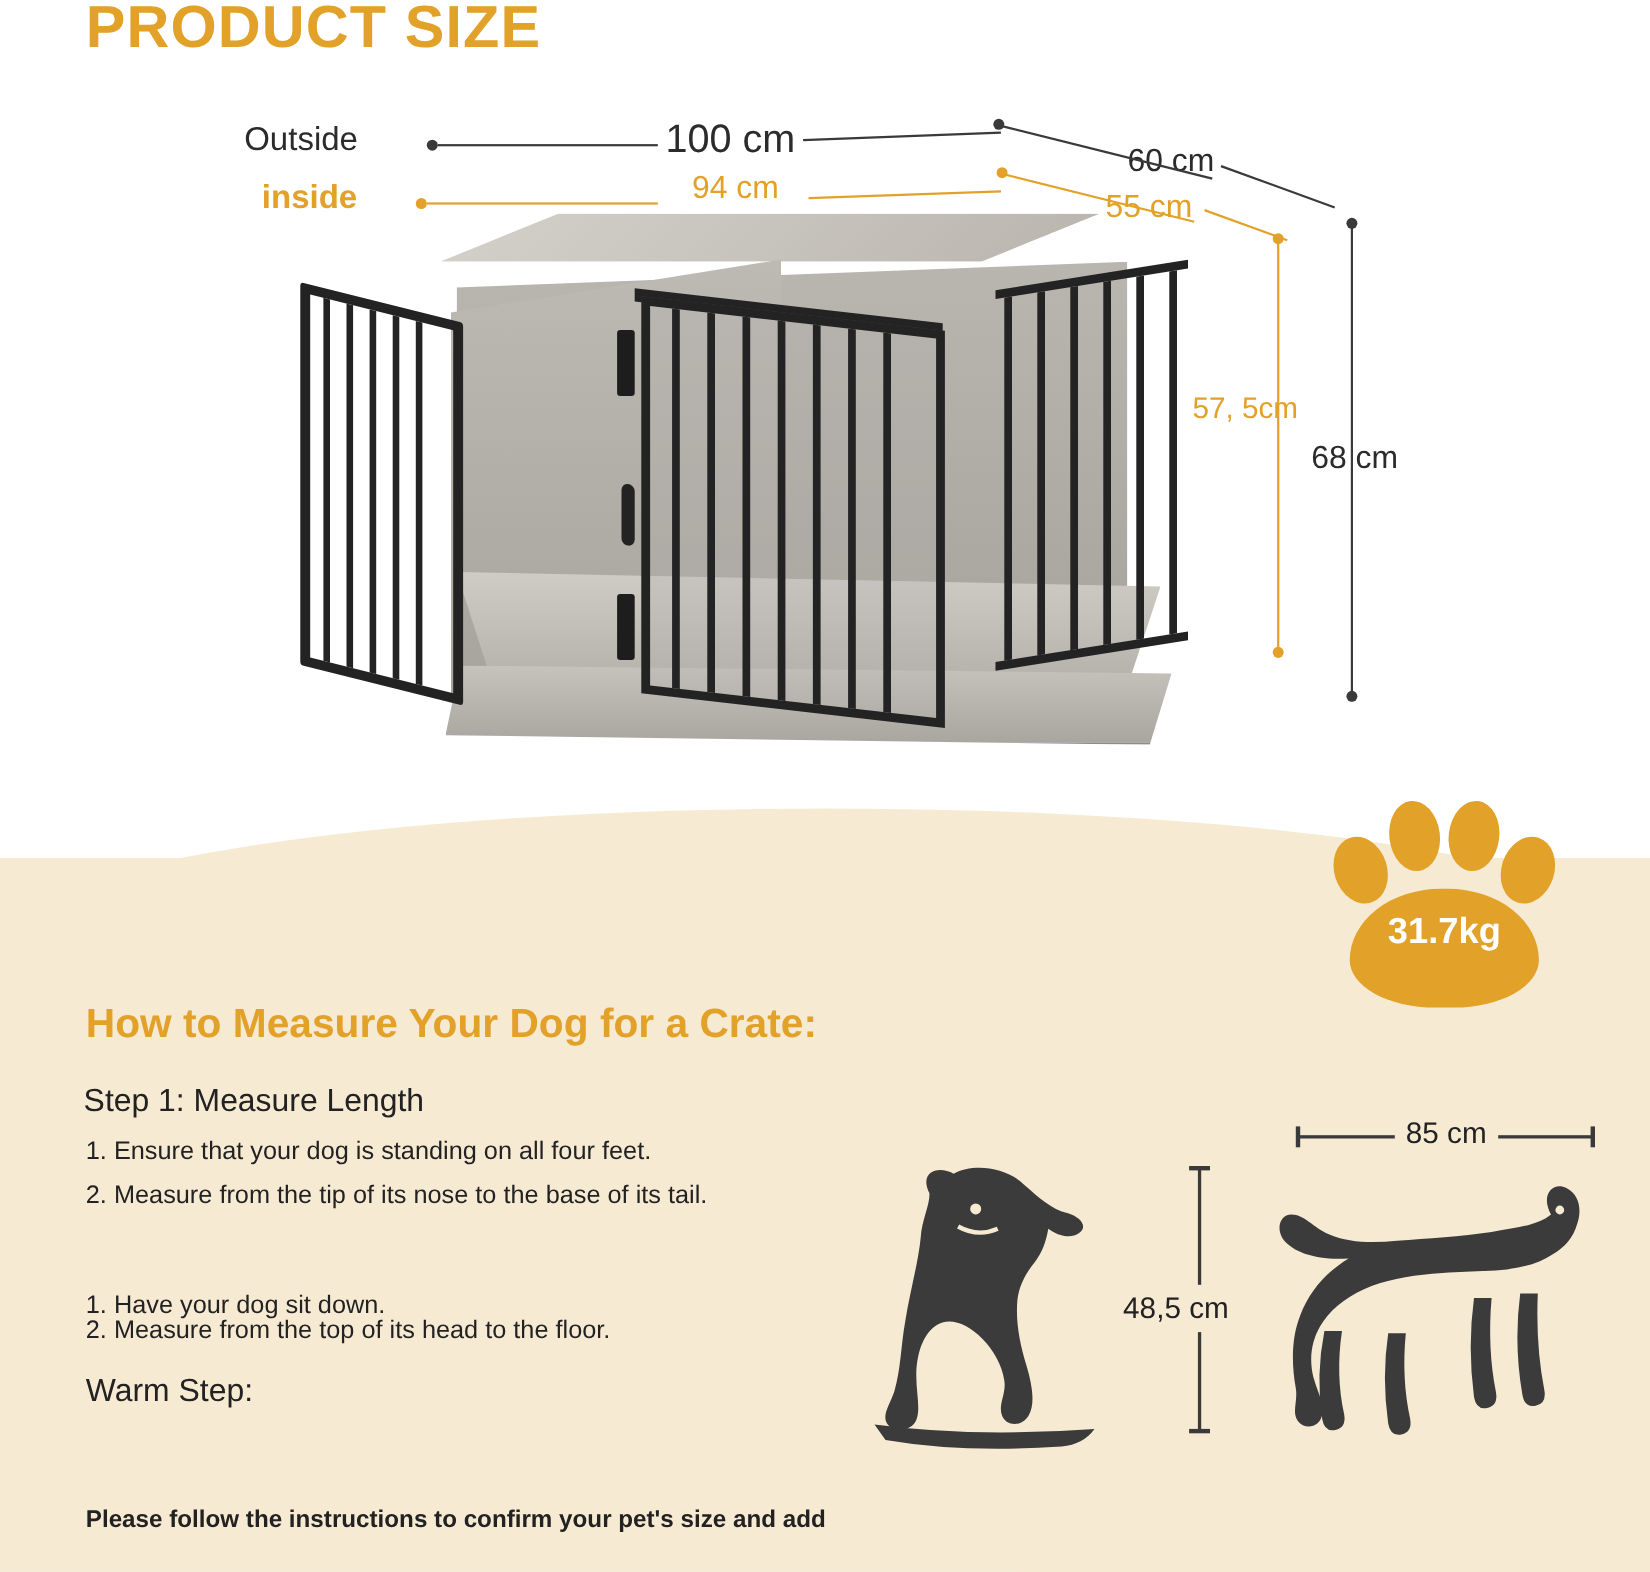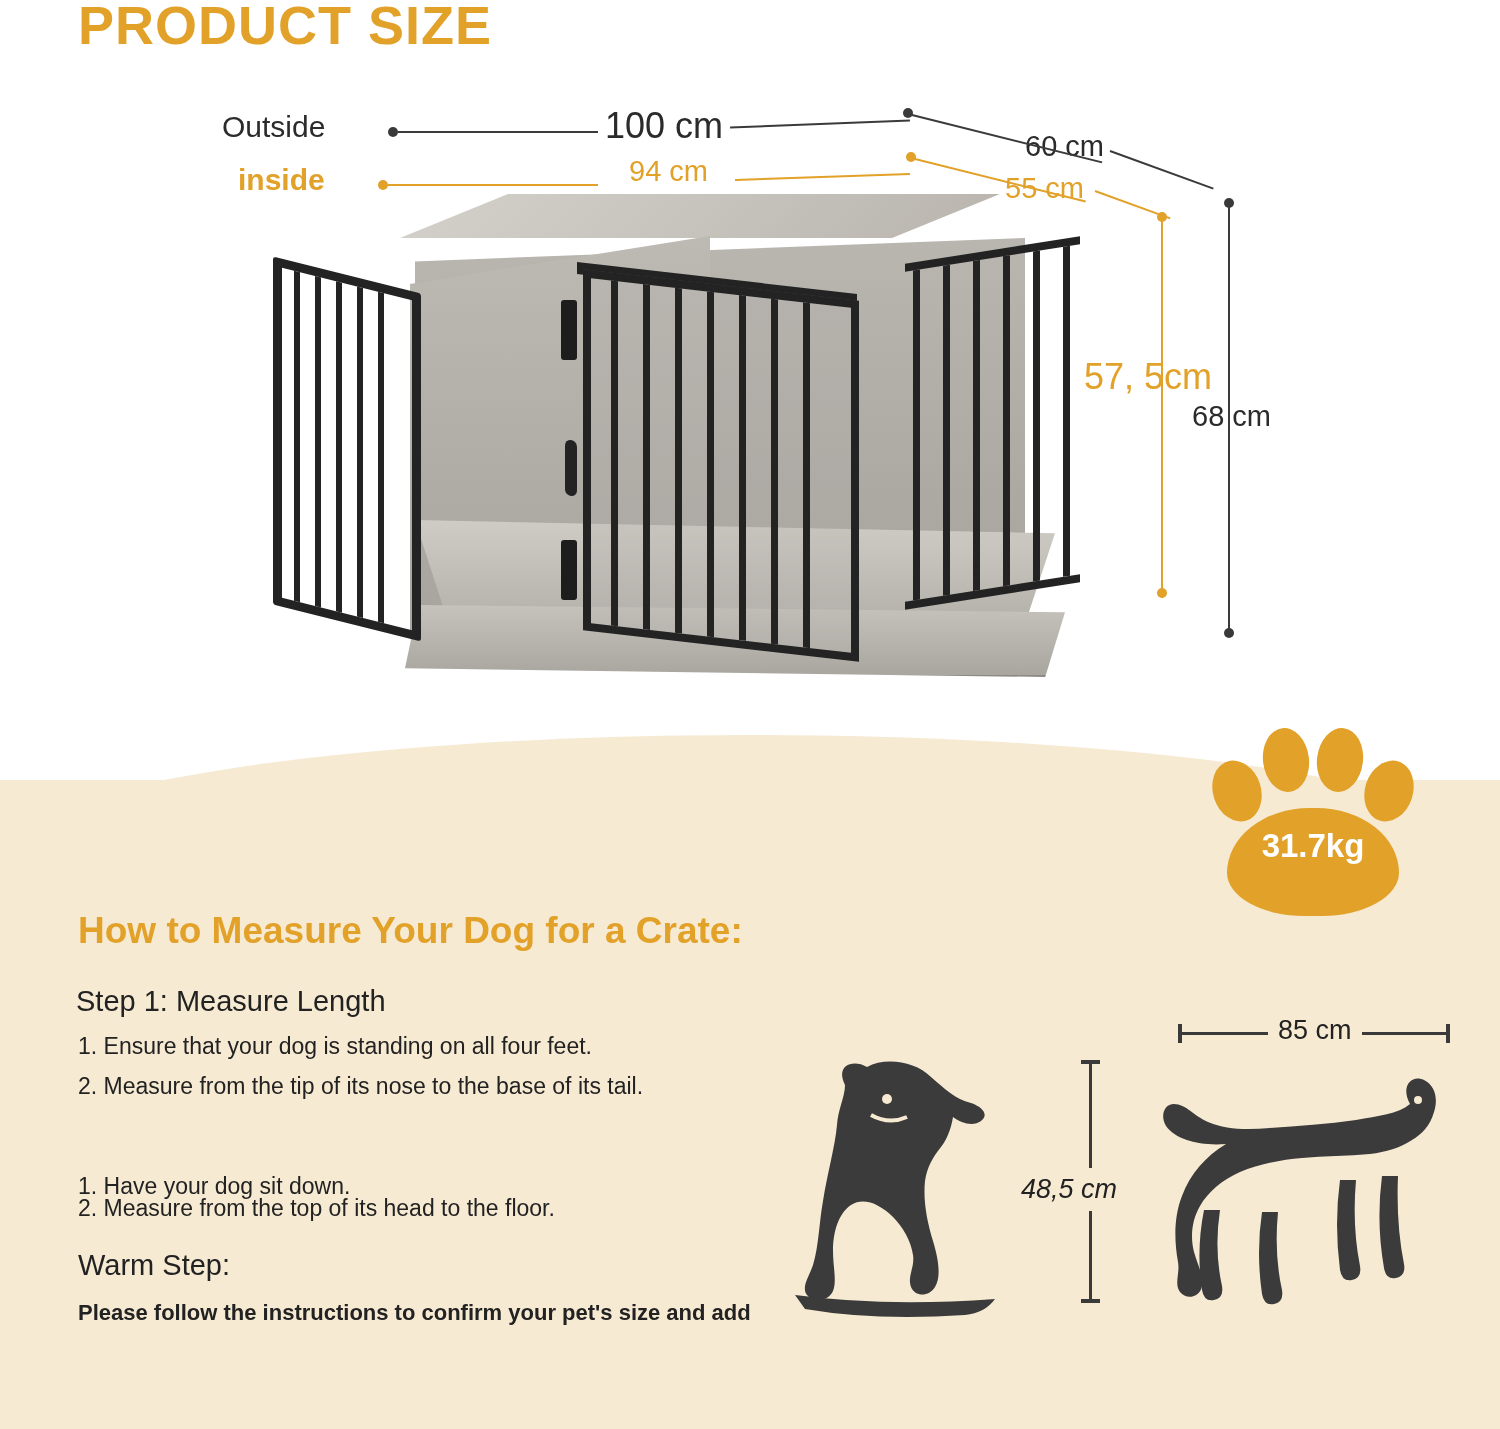--- a/index.html
+++ b/index.html
@@ -32,21 +32,21 @@
 
   
   .dim{position:absolute;font-size:27px;color:#2b2b2b;white-space:nowrap;}
   .dim.gold{color:#E2A128;}
   .d100{left:605px;top:105px;font-size:36px;}
   .d94 {left:613px;top:155px;font-size:29px;margin-left:16px;}
   .d60 {left:1025px;top:130px;font-size:29px;}
   .d55 {left:1005px;top:172px;font-size:29px;}
   .d48 {left:673px;top:265px;font-size:27px;}
   .d5  {left:678px;top:355px;font-size:27px;color:#fff;}
-  .d575{left:1084px;top:356px;font-size:36px;}
+  .d575{left:1084px;top:356px;font-size:27px;}
   .d68 {left:1192px;top:400px;font-size:29px;}
 
   
   .ln{position:absolute;background:#3a3a3a;}
   .ln.gold{background:#E2A128;}
   .dot{position:absolute;width:10px;height:10px;border-radius:50%;background:#3a3a3a;}
   .dot.gold{background:#E2A128;}
 
   
   .crate{position:absolute;left:265px;top:190px;width:880px;height:520px;}
@@ -263,21 +263,21 @@
   <div class="h2">How to Measure Your Dog for a Crate:</div>
 
   <div class="step" style="left:76px;top:985px;">Step 1: Measure Length</div>
   <div class="sub" style="left:78px;top:1033px;">1. Ensure that your dog is standing on all four feet.</div>
   <div class="sub" style="left:78px;top:1073px;">2. Measure from the tip of its nose to the base of its tail.</div>
 
   <div class="sub" style="left:78px;top:1173px;">1. Have your dog sit down.</div>
   <div class="sub" style="left:78px;top:1195px;text-align:right;">2. Measure from the top of its head to the floor.</div>
 
   <div class="tips-title">Warm Step:</div>
-  <div class="tips-body" style="top:1300px;">Please follow the instructions to confirm your pet's size and add</div>
+  <div class="tips-body" style="top:1368px;">Please follow the instructions to confirm your pet's size and add</div>
 
   <svg class="dog-sit" viewBox="0 0 230 265">
     <path fill="#3b3b3b" d="M70 30 C60 10 78 4 92 12 C110 2 140 6 156 22 C170 34 180 44 196 48 C208 52 214 60 206 66 C198 72 186 68 178 62 C176 74 172 84 166 92 C158 102 152 112 150 126 C148 146 152 166 158 186 C164 206 166 222 160 232 C154 242 140 242 136 232 C132 222 140 212 138 200 C136 186 128 172 118 162 C104 148 88 142 76 150 C64 158 58 176 58 196 C58 212 62 226 58 236 C54 246 38 248 32 240 C26 232 34 222 38 210 C44 190 44 168 48 146 C52 120 60 92 62 70 C63 54 70 42 70 30 Z"></path>
     <circle cx="112" cy="44" r="5" fill="#F7EAD3"></circle>
     <path d="M96 60 q18 10 36 2" stroke="#F7EAD3" stroke-width="4" fill="none"></path>
     <path fill="#3b3b3b" d="M20 240 q90 12 200 4 q-10 14 -30 16 q-90 6 -160 -6 Z"></path>
   </svg>
 
   <svg class="dog-stand" viewBox="0 0 290 260">
     <path fill="#3b3b3b" d="M250 44 C240 26 252 14 264 20 C276 26 278 40 274 52 C270 66 262 74 252 80 C240 88 226 92 210 94 C188 96 164 96 142 98 C120 100 98 104 80 112 C62 120 48 132 40 146 C32 160 30 176 34 192 C38 206 44 216 42 226 C40 238 26 240 20 232 C14 224 20 214 18 202 C14 180 14 156 22 136 C30 114 46 96 66 84 C40 86 16 80 6 66 C0 56 4 44 14 44 C26 44 34 56 48 62 C66 70 88 70 110 68 C138 66 168 64 196 60 C218 56 238 54 250 44 Z"></path>
@@ -289,15 +289,15 @@
   </svg>
 
   <div class="ln" style="left:1180px;top:1032px;width:270px;height:3px;"></div>
   <div class="ln" style="left:1178px;top:1024px;width:4px;height:19px;"></div>
   <div class="ln" style="left:1446px;top:1024px;width:4px;height:19px;"></div>
   <div class="d85" style="background:#F7EAD3;padding:0 10px;">85 cm</div>
 
   <div class="ln" style="left:1089px;top:1062px;width:3px;height:240px;"></div>
   <div class="ln" style="left:1081px;top:1060px;width:19px;height:4px;"></div>
   <div class="ln" style="left:1081px;top:1299px;width:19px;height:4px;"></div>
-  <div class="d485" style="background:#F7EAD3;padding:6px 8px;font-style:italic;">48,5 cm</div>
+  <div class="d485" style="background:#F7EAD3;padding:6px 8px;">48,5 cm</div>
 
 </div>
 
 </body></html>

